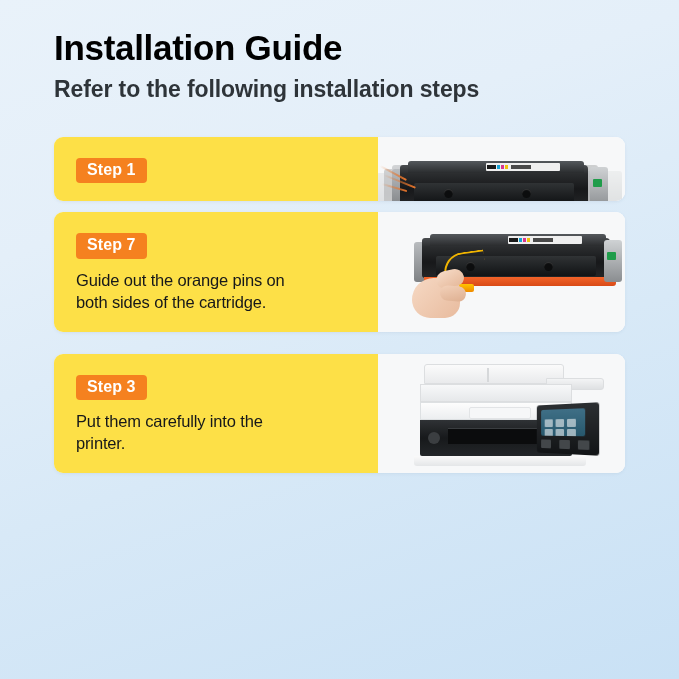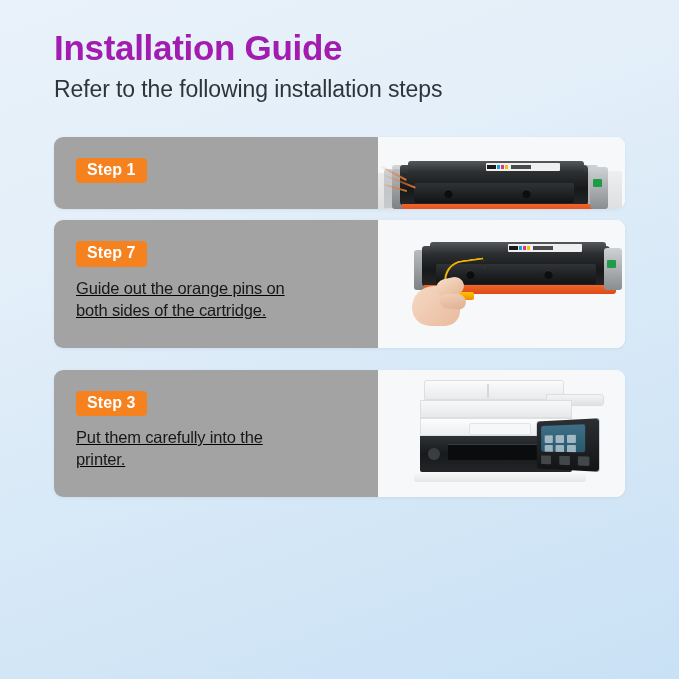--- a/index.html
+++ b/index.html
@@ -27,30 +27,30 @@
   .header {
     position: absolute;
     left: 54px;
     top: 28px;
     width: 560px;
   }
 
   .title {
     font-size: 35px;
     font-weight: bold;
-    color: #a21caf;
+    color: #000000;
     letter-spacing: -0.3px;
     line-height: 1.12;
     white-space: nowrap;
   }
 
   .subtitle {
     margin-top: 9px;
     font-size: 23px;
-    font-weight: normal;
+    font-weight: bold;
     color: #2e3439;
     letter-spacing: -0.1px;
     line-height: 1.2;
     white-space: nowrap;
   }
 
   
   .cards {
     position: absolute;
     left: 54px;
@@ -65,25 +65,24 @@
     border-radius: 9px;
     box-shadow: 0 1px 3px rgba(120,150,180,0.14);
     overflow: hidden;
     display: flex;
     margin-bottom: 11px;
   }
 
   .card-text {
     width: 324px;
     flex: 0 0 324px;
-    padding: 21px 20px 26px 22px;
-    background: #a3a3a3;
+    padding: 21px 20px 18px 22px;
+    background: #fde047;
     position: relative;
     z-index: 2;
-    text-decoration: underline;
   }
 
   .badge {
     display: inline-block;
     background: #f5811f;
     color: #ffffff;
     font-size: 16px;
     font-weight: bold;
     padding: 3px 11px 4px 11px;
     border-radius: 4px;

